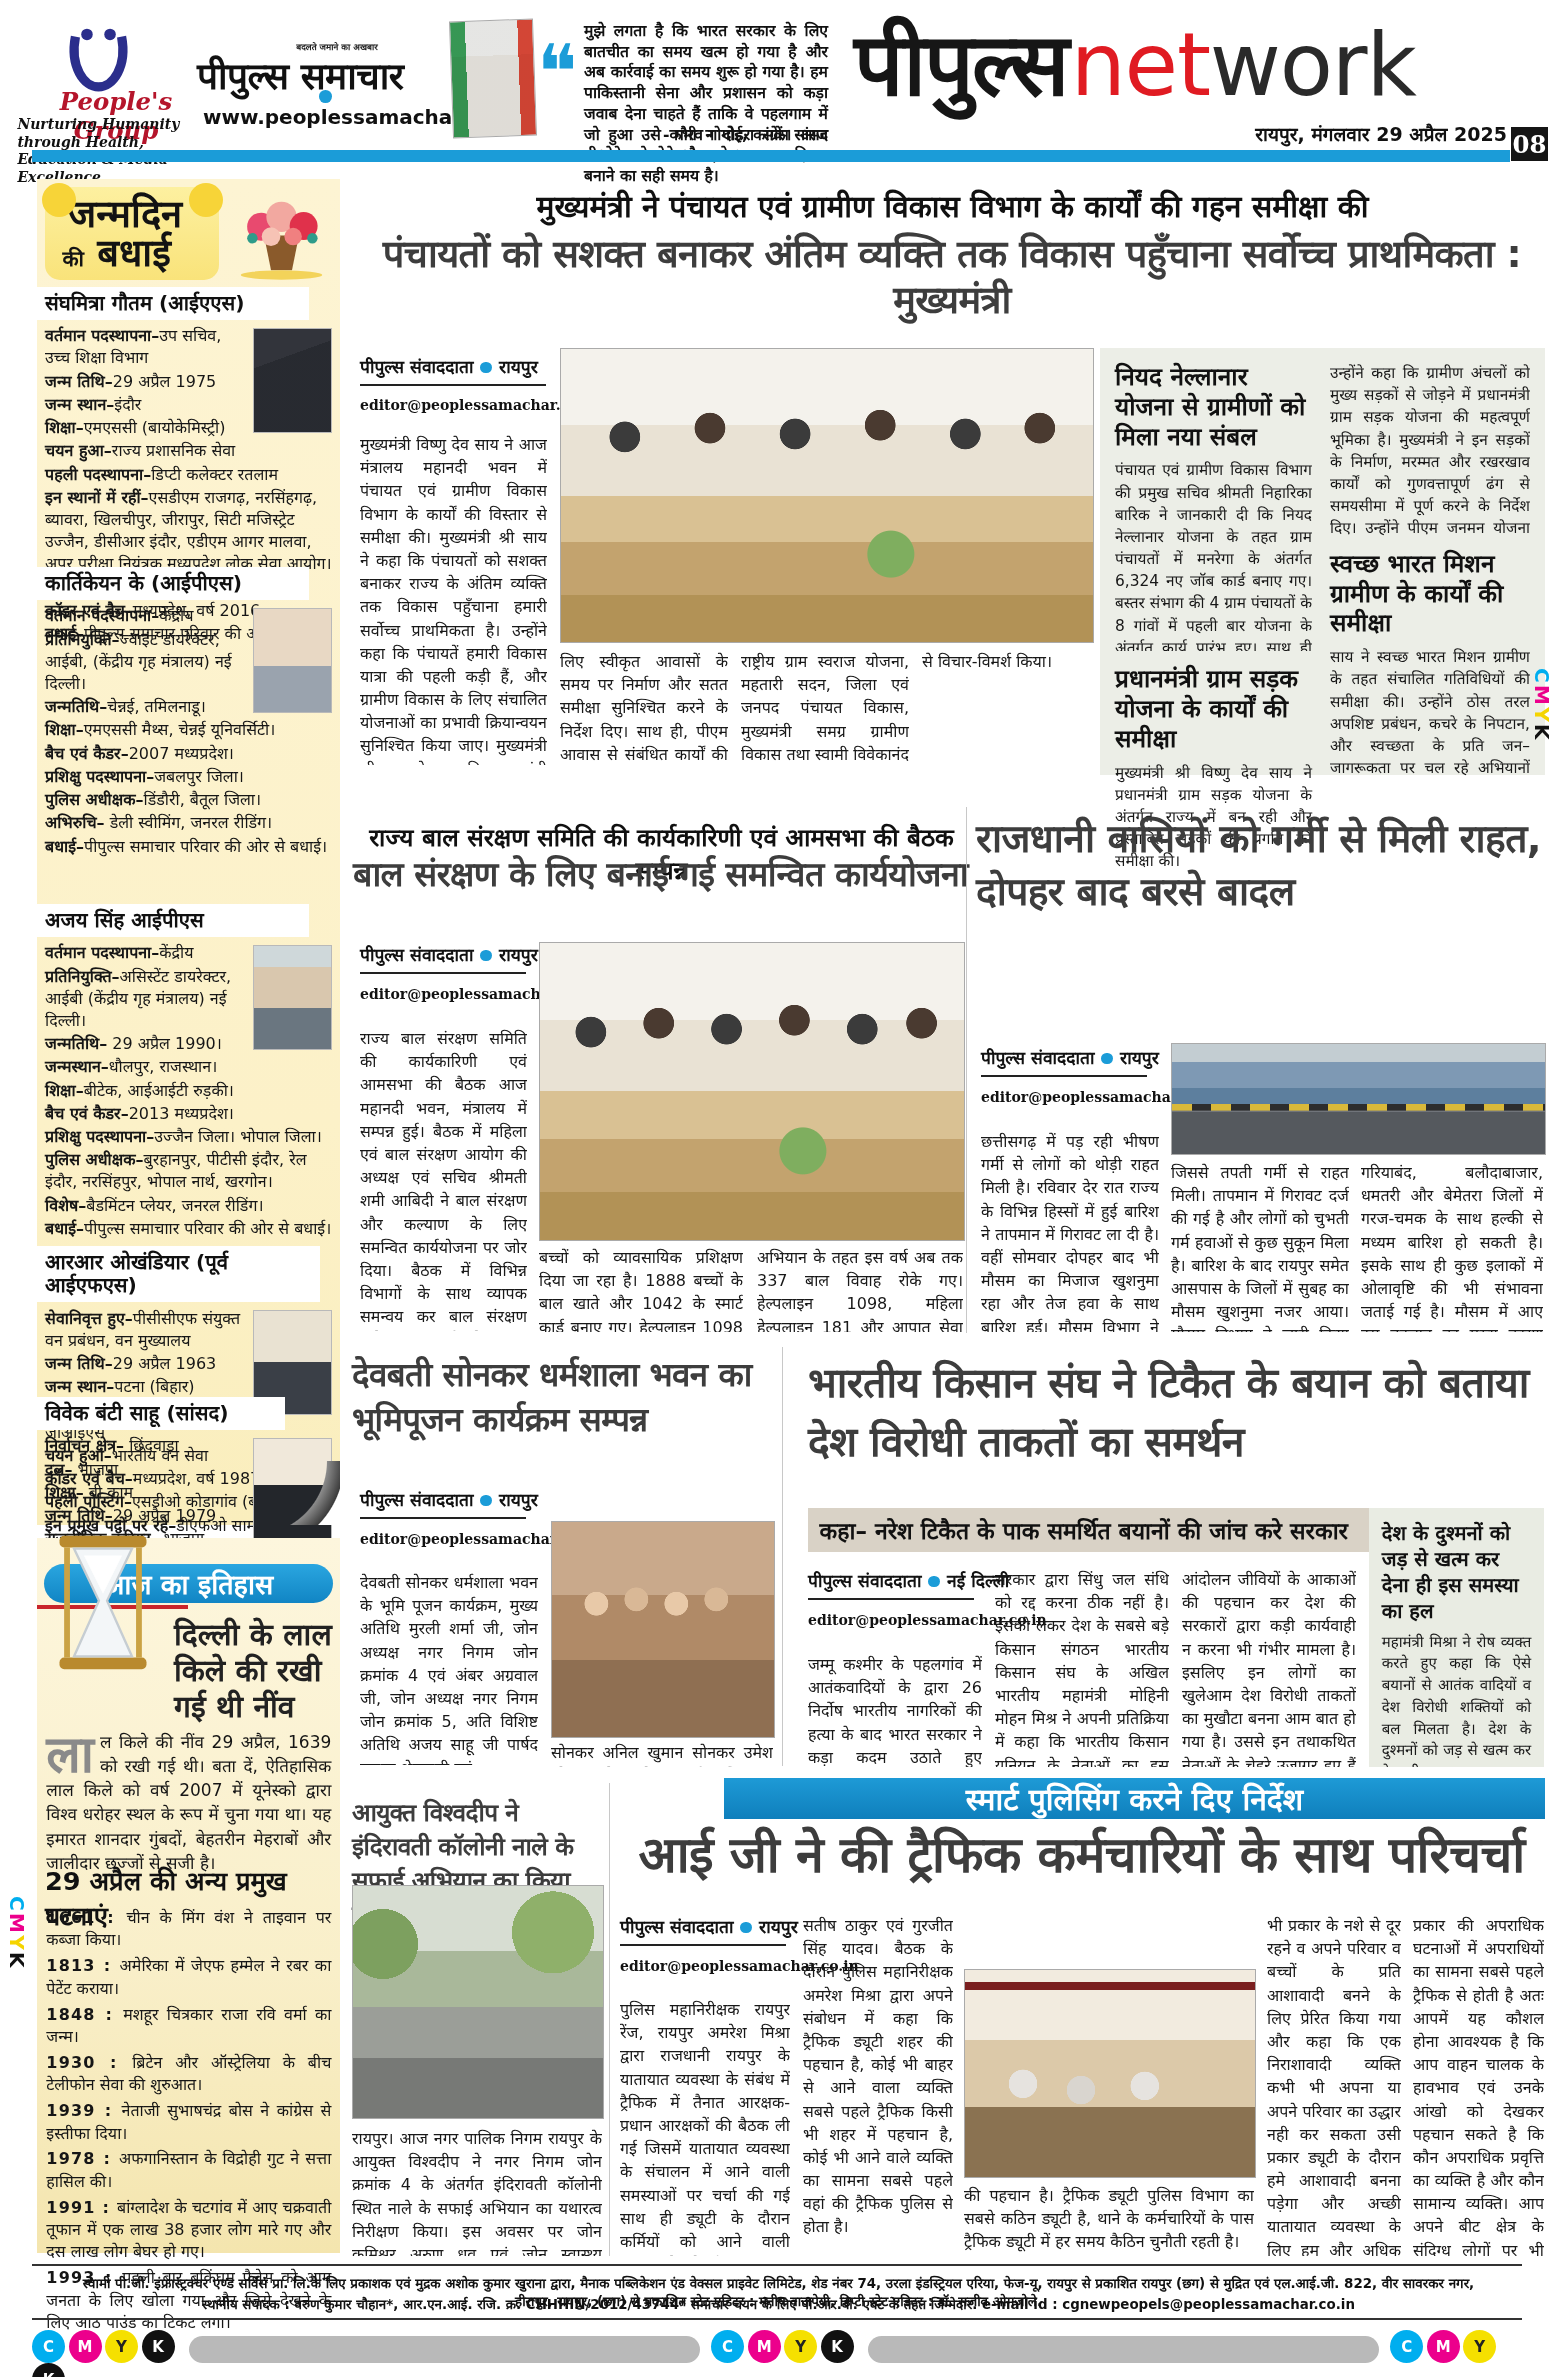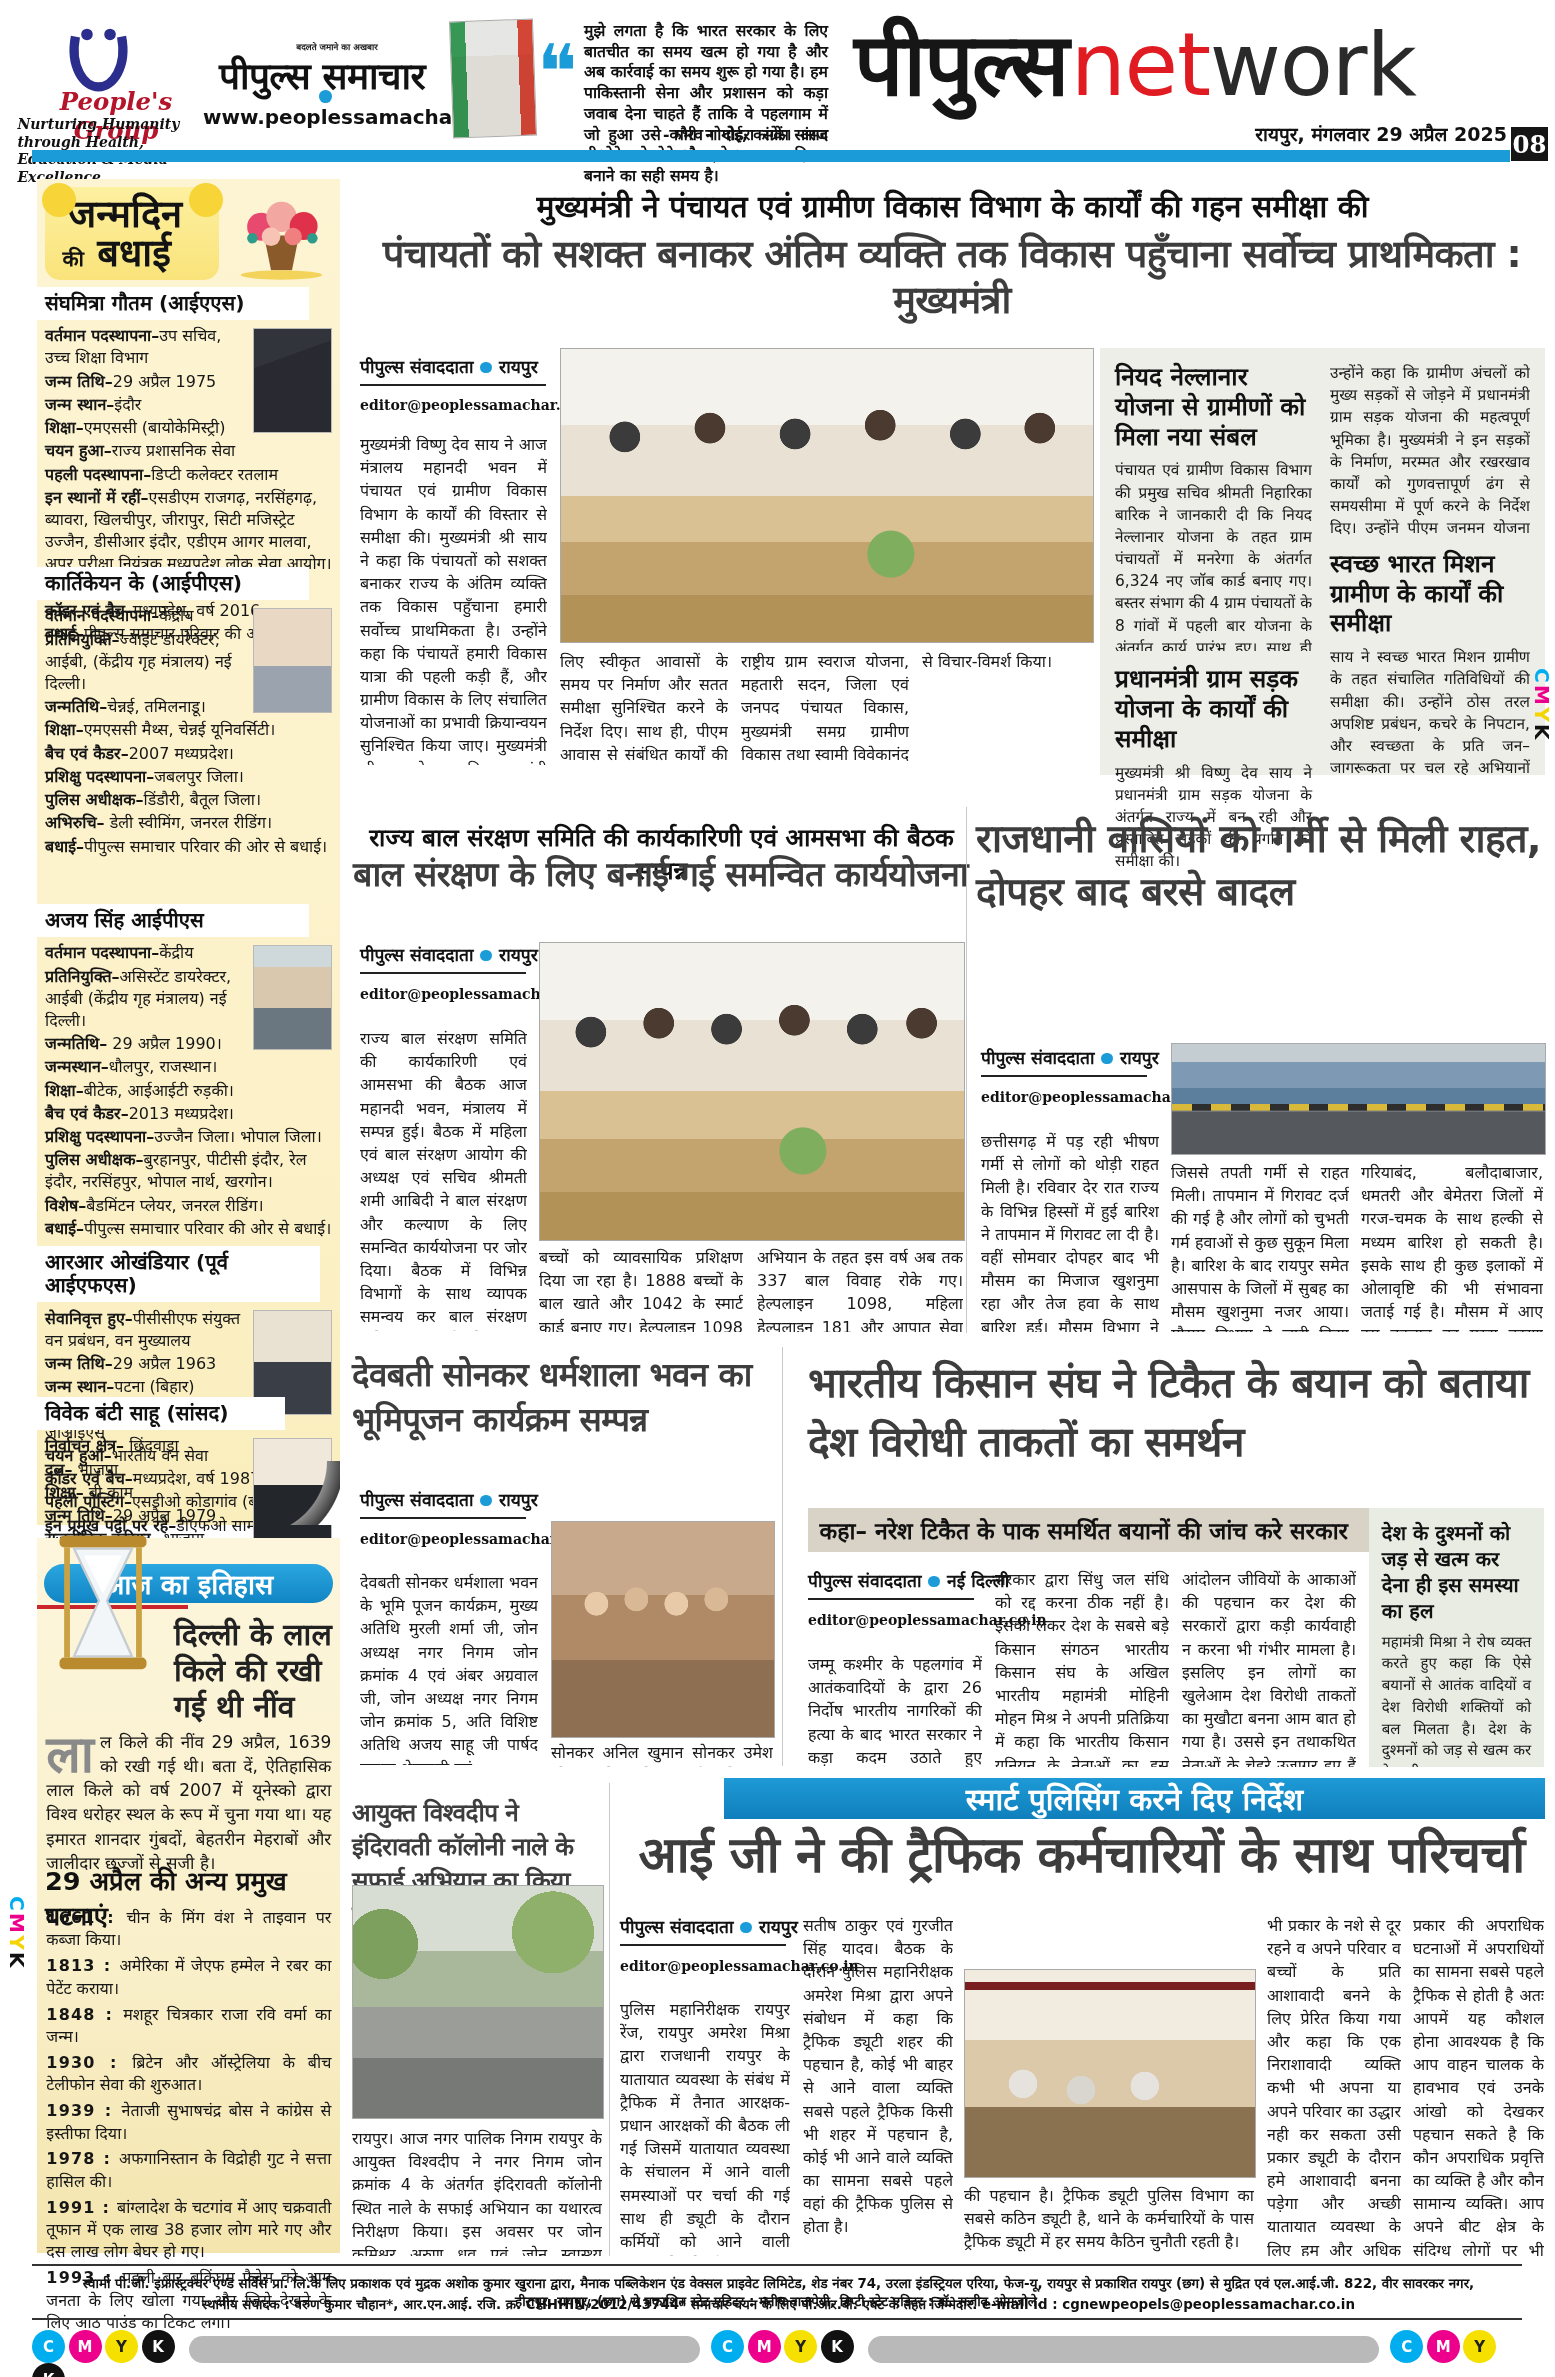--- a/index.html
+++ b/index.html
@@ -3,21 +3,21 @@
 <meta charset="utf-8">
 <style>
   html,body{margin:0;padding:0;background:#fff;}
   .page{position:relative;width:1555px;height:2377px;background:#fff;
         font-family:"DejaVu Sans","Liberation Sans",sans-serif;color:#1c1c1c;overflow:hidden;}
   .abs{position:absolute;}
   
   .pg-script{font-family:"DejaVu Serif","Liberation Serif",serif;font-style:italic;font-weight:700;color:#b5152b;font-size:24.4px;text-align:center;}
   .pg-tag{font-family:"DejaVu Serif","Liberation Serif",serif;font-style:italic;font-weight:700;color:#111;font-size:14px;line-height:1.25;}
   .mast-top{font-size:8.7px;font-weight:700;text-align:center;color:#222;}
-  .mast-big{font-size:37px;font-weight:900;color:#111;text-align:center;letter-spacing:-0.6px;}
+  .mast-big{font-size:37px;font-weight:900;color:#111;letter-spacing:-0.6px;}
   .mast-url{font-size:20px;font-weight:700;color:#111;}
   .url-dot{display:inline-block;width:12.8px;height:12.8px;border-radius:50%;background:#1b9cd8;margin-right:5.8px;}
   .quote-mark{font-size:75px;color:#1b9cd8;line-height:1;font-family:"DejaVu Serif",serif;}
   .quote-text{font-size:15.7px;font-weight:700;line-height:1.32;color:#111;text-align:justify;}
   .quote-attr{font-size:15.7px;font-weight:800;text-align:right;color:#111;}
   .net-hindi{font-size:87px;font-weight:900;color:#161616;letter-spacing:-1.7px;}
   .net-en{font-size:87px;font-weight:500;letter-spacing:-1.2px;}
   .net-red{color:#e01b22;}
   .net-blk{color:#2a2a2a;}
   .dateline{font-size:19px;font-weight:800;color:#111;text-align:right;}

